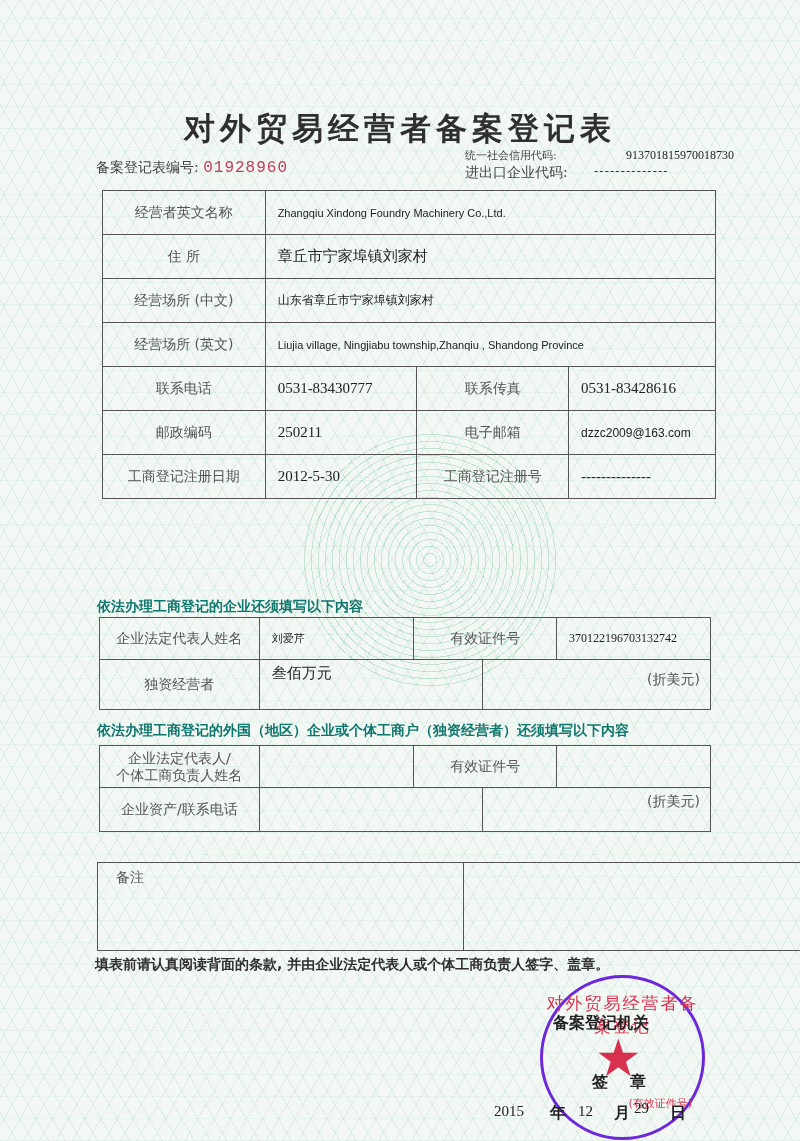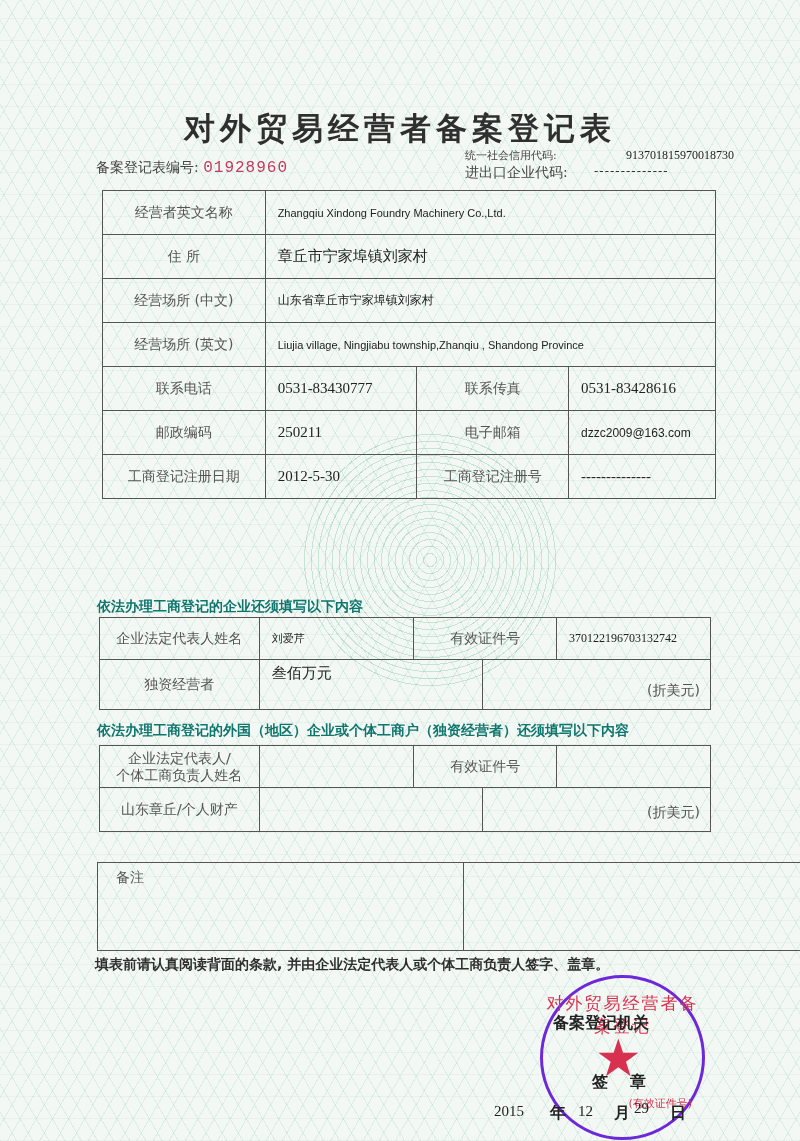--- a/index.html
+++ b/index.html
@@ -30,21 +30,21 @@
   .credit-val { position: absolute; left: 626px; top: 148px; font-size: 12px; font-family: "Liberation Serif", serif; color: #222; }
   .ie-code { position: absolute; left: 465px; top: 164px; font-size: 14px; color: #444; }
   .ie-val { position: absolute; left: 594px; top: 164px; font-size: 12px; color: #333; letter-spacing: 1px; }
 
   table { position: absolute; border-collapse: collapse; }
   td { border: 1px solid #555; font-size: 14px; vertical-align: middle; }
   td.lbl { text-align: center; color: #555; }
   td.val { padding-left: 12px; color: #222; font-family: "Liberation Serif", serif; font-size: 15px; }
   td.val.en { font-family: Liberation Sans, sans-serif; font-size: 11px; }
   td.val.sm { font-size: 12px; }
-  td.note { text-align: right; padding-right: 10px; vertical-align: bottom; padding-bottom: 9px; color: #555; }
+  td.note { text-align: right; padding-right: 10px; vertical-align: bottom; padding-bottom: 20px; color: #555; }
 
   #t1 { left: 102px; top: 190px; width: 614px; }
   #t2 { left: 99px; top: 617px; width: 612px; }
   #t3 { left: 99px; top: 745px; width: 612px; }
   #t4 { left: 97px; top: 862px; width: 724px; }
 
   .sec-title { position: absolute; font-size: 14px; font-weight: bold; color: #0f766e; }
   .footer-note { position: absolute; left: 95px; top: 956px; font-size: 14px; font-weight: bold; color: #2f2f2f; }
 
   .seal {
@@ -158,21 +158,21 @@
       <tr style="height:42px">
     <td class="lbl" style="line-height:17px">
       <div>企业法定代表人/</div>
       <div>个体工商负责人姓名</div>
     </td>
     <td class="val"></td>
     <td class="lbl" colspan="2">有效证件号</td>
     <td class="val"></td>
   </tr>
   <tr style="height:44px">
-    <td class="lbl">山东章丘/个人财产</td>
+    <td class="lbl">企业资产/联系电话</td>
     <td class="val" colspan="2"></td>
     <td class="note" colspan="2">(折美元)</td>
   </tr>
 </tbody>
   </table>
 
 <table id="t4">
   <colgroup>
       <col style="width:310px">
       <col style="width:302px">

